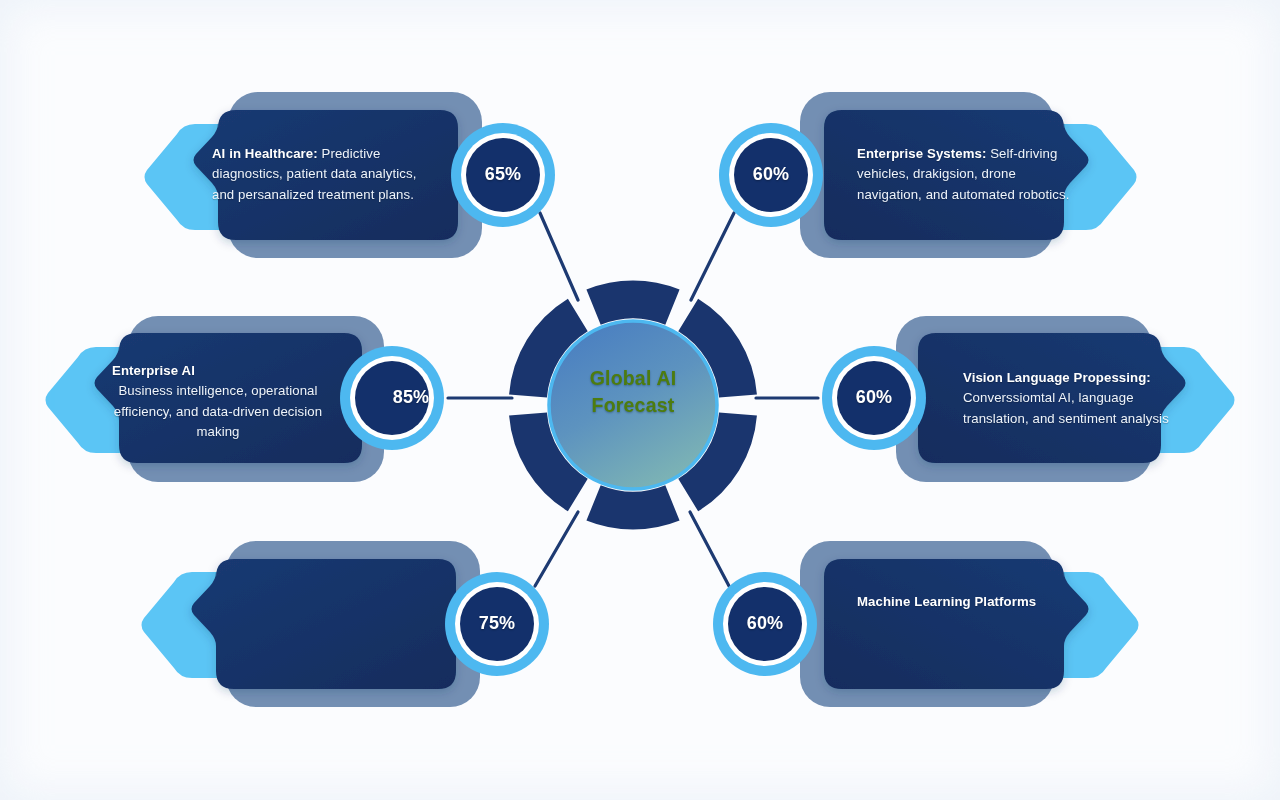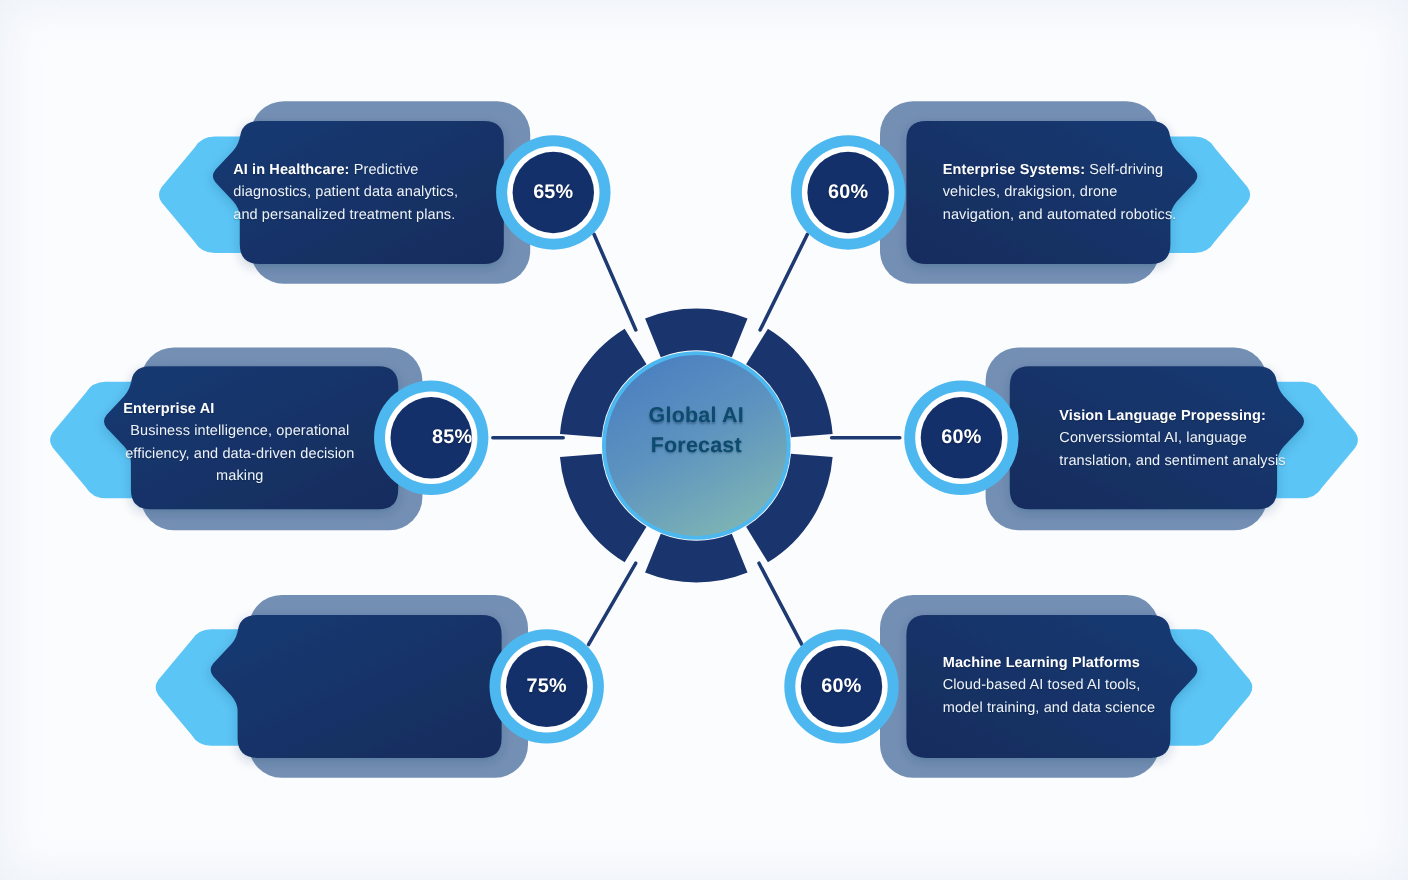--- a/index.html
+++ b/index.html
@@ -74,21 +74,21 @@
     text-shadow: 0 1px 2px rgba(0,0,0,0.3);
   }
 
   
   #hub-label {
     position: absolute;
     left: 535px;
     top: 365px;
     width: 196px;
     text-align: center;
-    color: #0c4a6e;
+    color: #4d7c0f;
     font-size: 19.5px;
     font-weight: bold;
     line-height: 1.38;
     letter-spacing: 0.2px;
     text-shadow: 0 1px 2px rgba(10,30,60,0.35);
     pointer-events: none;
   }
 </style>
 </head>
 <body>
@@ -228,21 +228,20 @@
   </div>
 
   <div class="card-text ct-left" id="txt-nlp">
     <div><b>Vision Language Propessing:</b></div>
     <div>Converssiomtal AI, language translation, and sentiment analysis</div>
   </div>
 
 
   <div class="card-text ct-left" id="txt-ml">
     <div><b>Machine Learning Platforms</b></div>
-    <div>Cloud-based AI tosed AI tools, model training, and data science</div>
   </div>
 
   <div class="pct-label" style="left:458px; top:164px;">65%</div>
   <div class="pct-label" style="left:726px; top:164px;">60%</div>
   <div class="pct-label" style="left:366px; top:387px;">85%</div>
   <div class="pct-label" style="left:829px; top:387px;">60%</div>
   <div class="pct-label" style="left:452px; top:613px;">75%</div>
   <div class="pct-label" style="left:720px; top:613px;">60%</div>
 
 </div>

